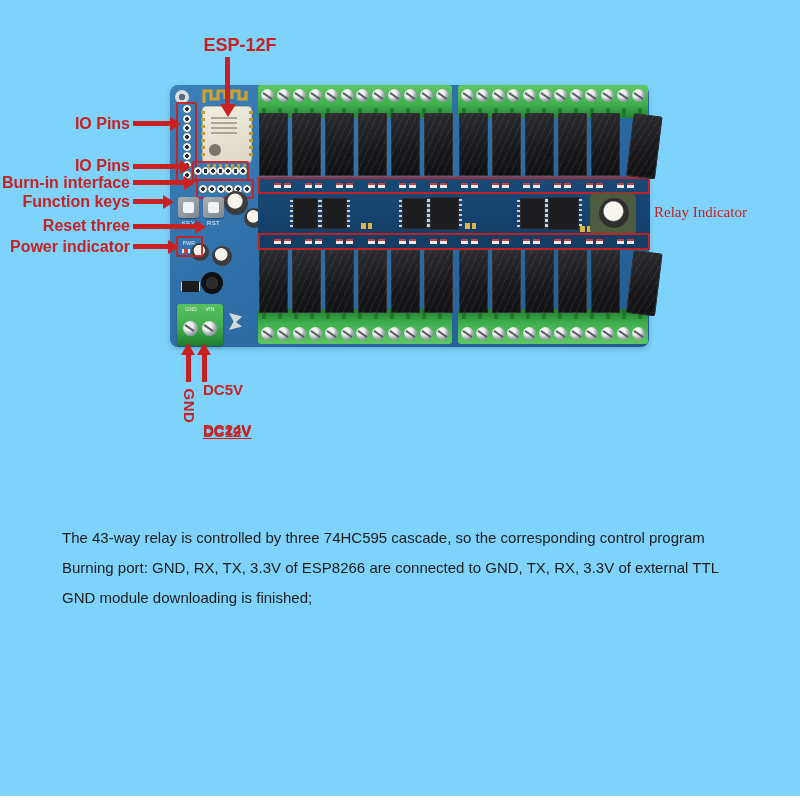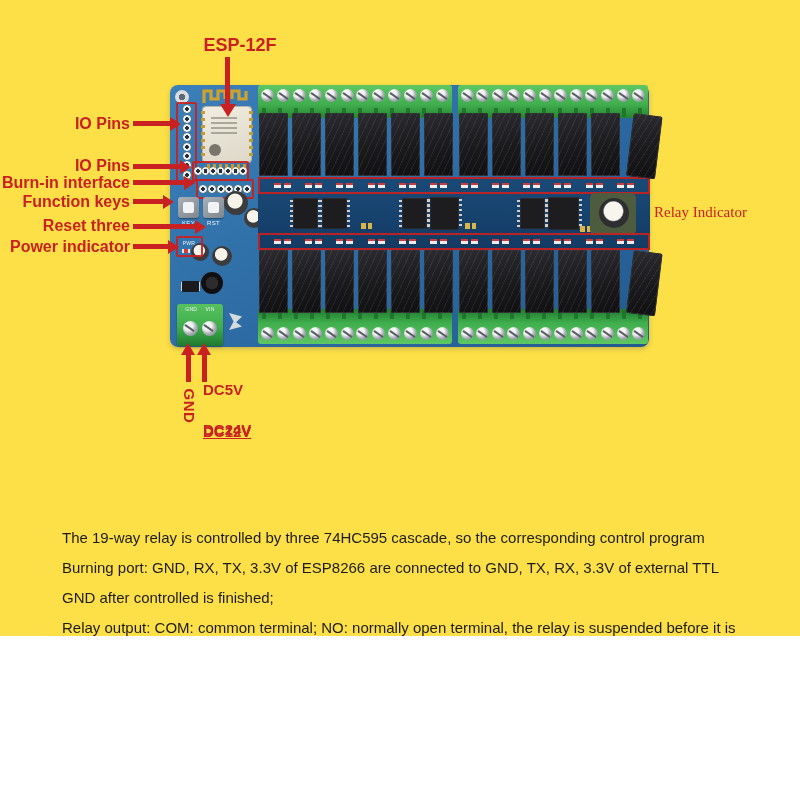--- a/index.html
+++ b/index.html
@@ -1,16 +1,16 @@
 <!DOCTYPE html>
 <html style="--annotation-red: #c92121; --pcb-blue: #2e6da6; --pcb-dark-strip: #16416d; --terminal-green: #3fae4c; --relay-black: #1a1a1d;"><head>
 <meta charset="utf-8">
 <style>
   html,body{margin:0;padding:0;background:#fff;}
-  .stage{position:relative;width:800px;height:636px;background:#fde047;overflow:hidden;
+  .stage{position:relative;width:800px;height:796px;background:#7dd3fc;overflow:hidden;
          font-family:"Liberation Sans",sans-serif;}
   
   .board{position:absolute;left:170px;top:85px;width:479px;height:262px;border-radius:8px;
          background:linear-gradient(145deg,#3c80b9 0%,var(--pcb-blue,#2e6da6) 45%,#235a8e 100%);
          box-shadow:0 2px 5px rgba(40,60,90,.25);}
   .mount-hole{position:absolute;left:5px;top:5px;width:14px;height:14px;border-radius:50%;
          background:radial-gradient(circle,#5a6a78 0 30%,#d9dde0 32% 70%,#8a97a1 72%);}
   .antenna{position:absolute;left:32px;top:2px;width:46px;height:18px;}
   .esp{position:absolute;left:33px;top:22px;width:48px;height:55px;border-radius:3px;
        background:linear-gradient(160deg,#f0ecdf,#ddd8c8);box-shadow:0 0 0 1px #b9b4a4;}
@@ -460,19 +460,18 @@
     <div class="head-u" style="left:197px;top:343px;"></div>
     <div class="shaft-v" style="left:202px;top:354px;height:28px;"></div>
   </div>
 
   <div class="lbl lbl-gnd">GND</div>
   <div class="lbl lbl-dc" style="top:381px;">DC5V</div>
   <div class="lbl lbl-dc" style="top:423px;text-decoration:underline;">DC12V</div>
   <div class="lbl lbl-dc" style="top:421px;">DC24V</div>
 
   <div class="description">
-    <p>The 19-way relay is controlled by three 74HC595 cascade, so the corresponding control program</p>
+    <p>The 43-way relay is controlled by three 74HC595 cascade, so the corresponding control program</p>
     <p>Burning port: GND, RX, TX, 3.3V of ESP8266 are connected to GND, TX, RX, 3.3V of external TTL</p>
-    <p>GND after controlled is finished;</p>
-    <p>Relay output: COM: common terminal; NO: normally open terminal, the relay is suspended before it is</p>
+    <p>GND module downloading is finished;</p>
   </div>
 
 </div>
 
 </body></html>

